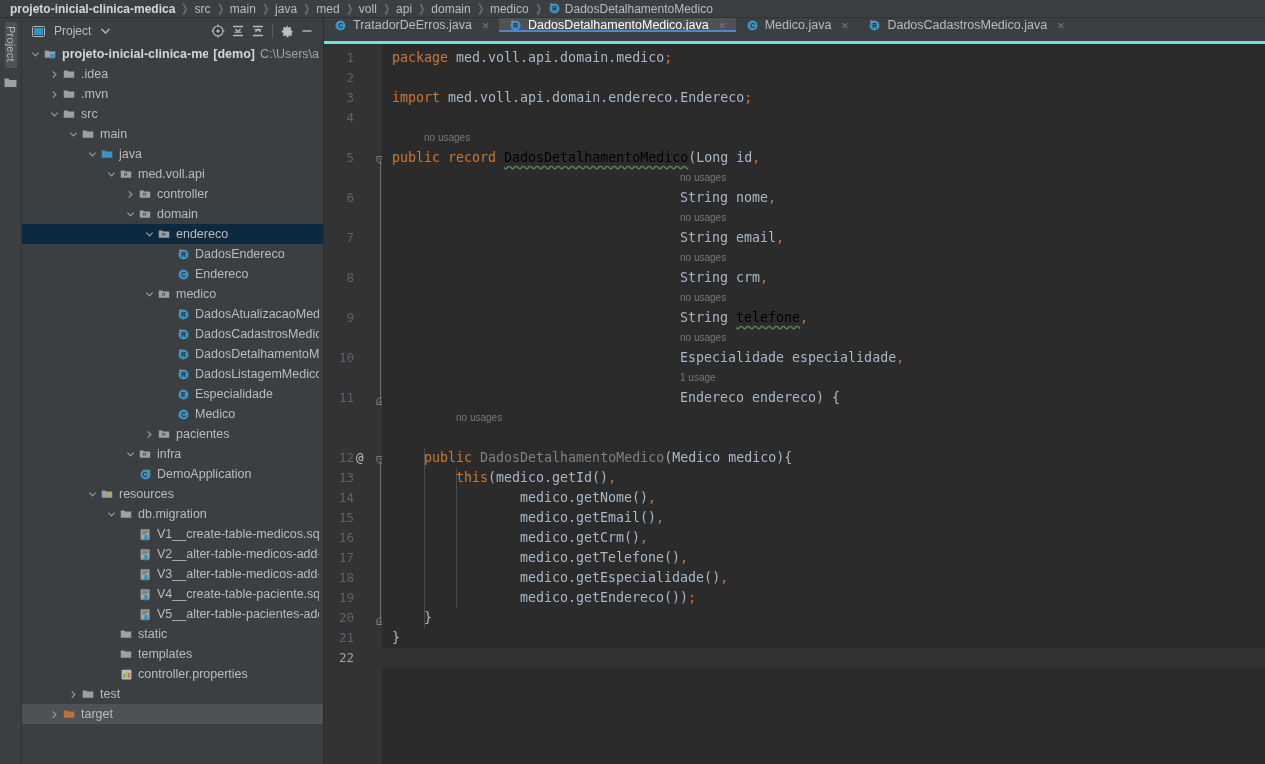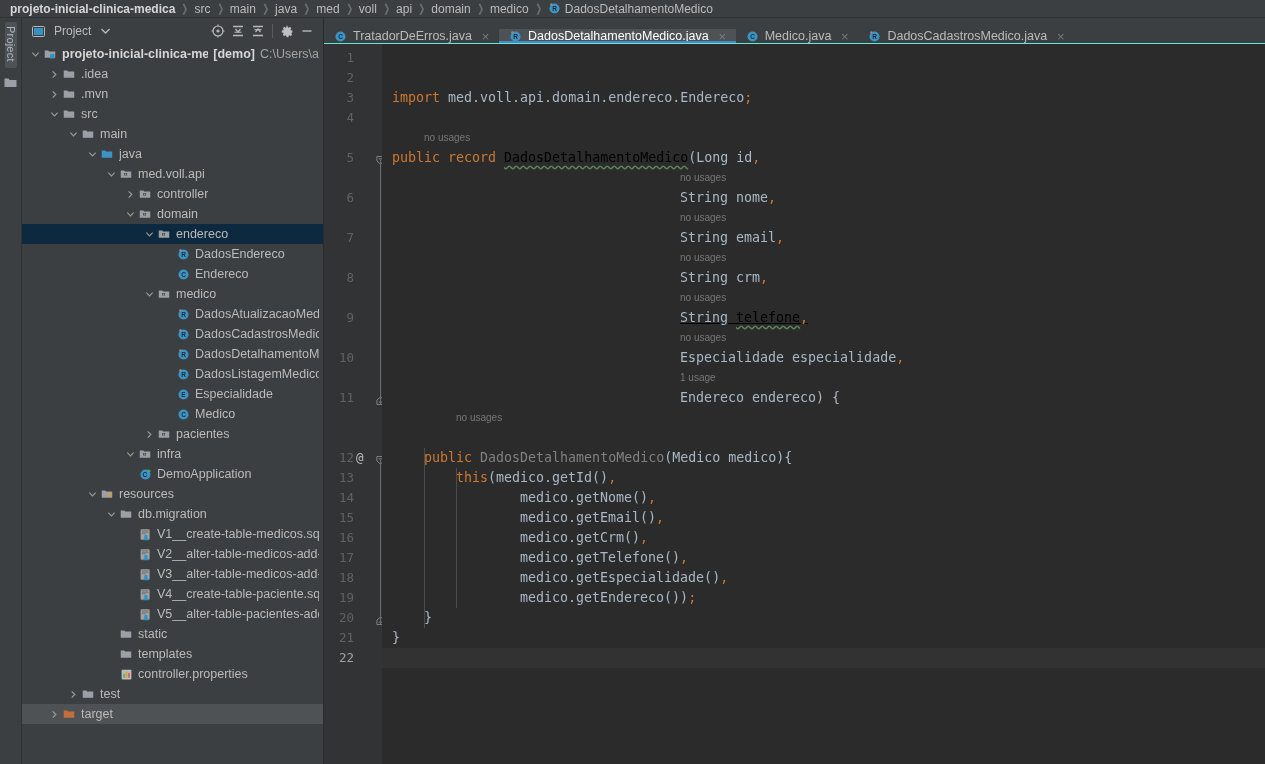--- a/index.html
+++ b/index.html
@@ -81,22 +81,22 @@
                justify-content:center; flex-shrink:0; margin-right:4px; }
   .node-label { overflow:hidden; }
   .node-suffix { color:#a3a3a3; margin-left:5px; font-weight:normal; }
   .bold { font-weight:bold; color:#d6d6d6; }
 
   
   #editor-side { flex:1; display:flex; flex-direction:column; min-width:0; }
 
   #tab-bar {
     height:26px; background:#3c3f41; display:flex;
-    align-items:flex-end; flex-shrink:0;
-    border-bottom:1px solid #5eead4;
+    align-items:flex-start; flex-shrink:0;
+    border-bottom:3px solid #5eead4;
   }
   .tab {
     display:flex; align-items:center; gap:6px;
     padding:0 8px 0 10px; font-size:12.5px; color:#bbbbbb;
     position:relative; background:#3c3f41;
   }
   .tab.active { background:#4e5254; color:#ffffff; }
   .tab.active::after {
     content:""; position:absolute; left:0; right:0; bottom:0;
     height:2px; background:#4a88c7;
@@ -807,26 +807,27 @@
           <div class="indent-guide" style="left: 42px; top: 404px; height: 180px;"></div>
           <div class="indent-guide" style="left: 74px; top: 424px; height: 140px;"></div>
           <div class="inlay" style="top: 84px; left: 42px;">no usages</div>
           <div class="inlay" style="top: 124px; left: 298px;">no usages</div>
           <div class="inlay" style="top: 164px; left: 298px;">no usages</div>
           <div class="inlay" style="top: 204px; left: 298px;">no usages</div>
           <div class="inlay" style="top: 244px; left: 298px;">no usages</div>
           <div class="inlay" style="top: 284px; left: 298px;">no usages</div>
           <div class="inlay" style="top: 324px; left: 298px;">1 usage</div>
           <div class="inlay" style="top: 364px; left: 74px;">no usages</div>
+          <div class="cline" style="top: 4px; left: 10px;"><span class="kw">package </span><span class="pl">med.voll.api.domain.medico</span><span class="pun">;</span></div>
           <div class="cline" style="top: 44px; left: 10px;"><span class="kw">import </span><span class="pl">med.voll.api.domain.endereco.Endereco</span><span class="pun">;</span></div>
           <div class="cline" style="top: 104px; left: 10px;"><span class="kw">public record </span><span class="squig-green">DadosDetalhamentoMedico</span><span class="pl">(</span><span class="pl">Long id</span><span class="pun">,</span></div>
           <div class="cline" style="top: 144px; left: 298px;"><span class="pl">String nome</span><span class="pun">,</span></div>
           <div class="cline" style="top: 184px; left: 298px;"><span class="pl">String email</span><span class="pun">,</span></div>
           <div class="cline" style="top: 224px; left: 298px;"><span class="pl">String crm</span><span class="pun">,</span></div>
-          <div class="cline" style="top: 264px; left: 298px; text-decoration: underline;"><span class="pl">String </span><span class="squig-green">telefone</span><span class="pun">,</span></div>
+          <div class="cline" style="top: 264px; left: 298px;"><span class="pl">String </span><span class="squig-green">telefone</span><span class="pun">,</span></div>
           <div class="cline" style="top: 304px; left: 298px;"><span class="pl">Especialidade especialidade</span><span class="pun">,</span></div>
           <div class="cline" style="top: 344px; left: 298px;"><span class="pl">Endereco endereco) {</span></div>
           <div class="cline" style="top: 404px; left: 42px;"><span class="kw">public </span><span class="gray">DadosDetalhamentoMedico</span><span class="pl">(Medico medico){</span></div>
           <div class="cline" style="top: 424px; left: 74px;"><span class="kw">this</span><span class="pl">(medico.getId()</span><span class="pun">,</span></div>
           <div class="cline" style="top: 444px; left: 138px;"><span class="pl">medico.getNome()</span><span class="pun">,</span></div>
           <div class="cline" style="top: 464px; left: 138px;"><span class="pl">medico.getEmail()</span><span class="pun">,</span></div>
           <div class="cline" style="top: 484px; left: 138px;"><span class="pl">medico.getCrm()</span><span class="pun">,</span></div>
           <div class="cline" style="top: 504px; left: 138px;"><span class="pl">medico.getTelefone()</span><span class="pun">,</span></div>
           <div class="cline" style="top: 524px; left: 138px;"><span class="pl">medico.getEspecialidade()</span><span class="pun">,</span></div>
           <div class="cline" style="top: 544px; left: 138px;"><span class="pl">medico.getEndereco())</span><span class="pun">;</span></div>

